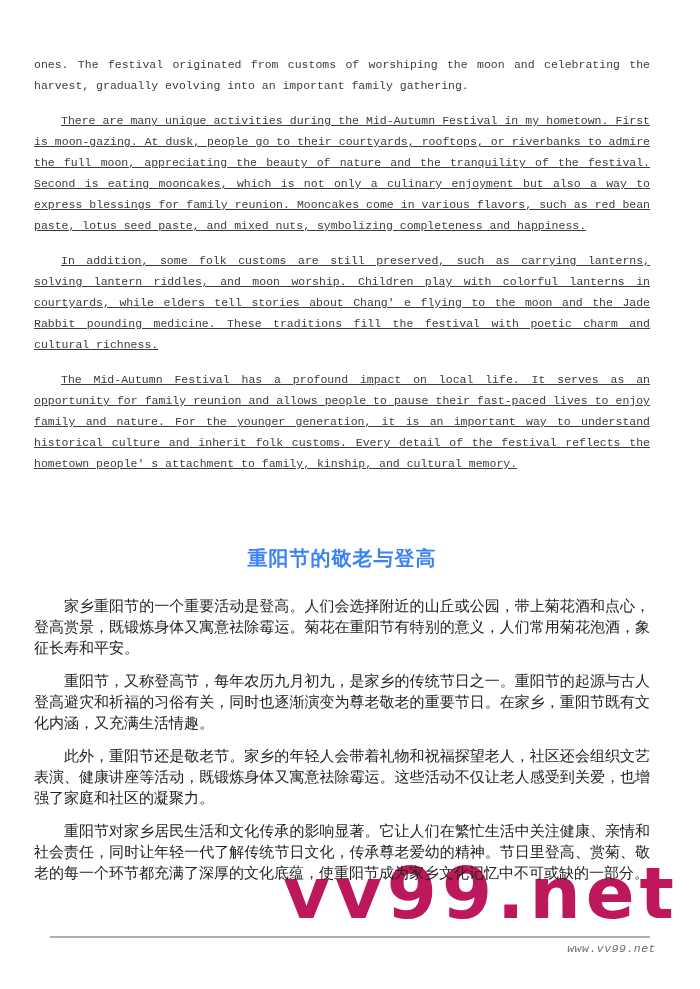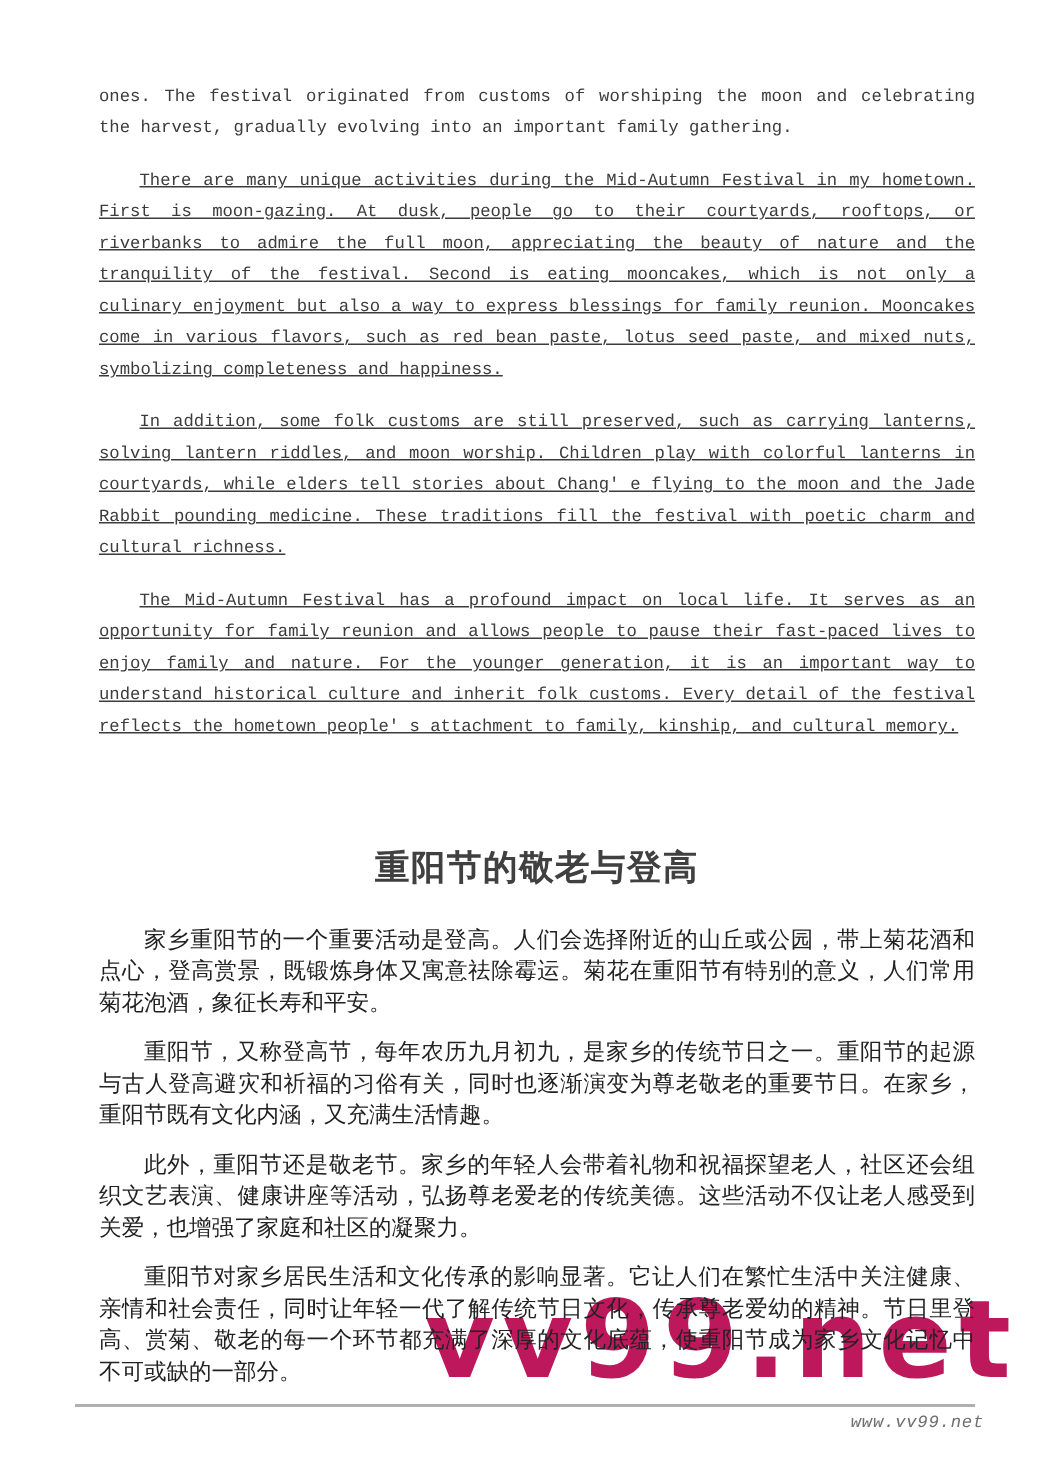--- a/index.html
+++ b/index.html
@@ -12,41 +12,41 @@
   }
   .doc-page {
     position: absolute;
     left: 0; top: 0;
     width: 700px; height: 989px;
     background: #ffffff;
   }
   .content {
     position: relative;
     z-index: 1;
-    padding: 54px 50px 0 66px;
+    padding: 54px 50px 0 34px;
     box-sizing: border-box;
   }
   
   .en-para {
     font-family: "Liberation Mono", "DejaVu Sans Mono", monospace;
     font-size: 11.5px;
     line-height: 21px;
     color: #3c3c3c;
     text-align: justify;
     margin: 0 0 14px 0;
     word-break: break-word;
   }
   .en-para.indent { text-indent: 27px; text-decoration: underline; }
   
   .cn-title {
     font-family: "Liberation Serif", serif;
     font-weight: bold;
-    font-size: 23px;
+    font-size: 20px;
     line-height: 28px;
-    color: #404040;
+    color: #3b82f6;
     text-align: center;
     margin: 70px 0 24px 0;
     letter-spacing: 1px;
   }
   
   .cn-para {
     font-family: "Liberation Serif", serif;
     font-size: 15px;
     line-height: 21px;
     color: #222222;
@@ -103,21 +103,21 @@
       <p class="en-para">ones. The festival originated from customs of worshiping the moon and celebrating the harvest, gradually evolving into an important family gathering.</p>
       <p class="en-para indent">There are many unique activities during the Mid-Autumn Festival in my hometown. First is moon-gazing. At dusk, people go to their courtyards, rooftops, or riverbanks to admire the full moon, appreciating the beauty of nature and the tranquility of the festival. Second is eating mooncakes, which is not only a culinary enjoyment but also a way to express blessings for family reunion. Mooncakes come in various flavors, such as red bean paste, lotus seed paste, and mixed nuts, symbolizing completeness and happiness.</p>
       <p class="en-para indent">In addition, some folk customs are still preserved, such as carrying lanterns, solving lantern riddles, and moon worship. Children play with colorful lanterns in courtyards, while elders tell stories about Chang' e flying to the moon and the Jade Rabbit pounding medicine. These traditions fill the festival with poetic charm and cultural richness.</p>
       <p class="en-para indent">The Mid-Autumn Festival has a profound impact on local life. It serves as an opportunity for family reunion and allows people to pause their fast-paced lives to enjoy family and nature. For the younger generation, it is an important way to understand historical culture and inherit folk customs. Every detail of the festival reflects the hometown people' s attachment to family, kinship, and cultural memory.</p>
     </div>
 
     <div>
       <h1 class="cn-title">重阳节的敬老与登高</h1>
       <p class="cn-para">家乡重阳节的一个重要活动是登高。人们会选择附近的山丘或公园，带上菊花酒和点心，登高赏景，既锻炼身体又寓意祛除霉运。菊花在重阳节有特别的意义，人们常用菊花泡酒，象征长寿和平安。</p>
       <p class="cn-para">重阳节，又称登高节，每年农历九月初九，是家乡的传统节日之一。重阳节的起源与古人登高避灾和祈福的习俗有关，同时也逐渐演变为尊老敬老的重要节日。在家乡，重阳节既有文化内涵，又充满生活情趣。</p>
-      <p class="cn-para">此外，重阳节还是敬老节。家乡的年轻人会带着礼物和祝福探望老人，社区还会组织文艺表演、健康讲座等活动，弘扬尊老爱老的传统美德。这些活动不仅让老人感受到关爱，也增强了家庭和社区的凝聚力。</p>
+      <p class="cn-para">此外，重阳节还是敬老节。家乡的年轻人会带着礼物和祝福探望老人，社区还会组织文艺表演、健康讲座等活动，既锻炼身体又寓意祛除霉运。这些活动不仅让老人感受到关爱，也增强了家庭和社区的凝聚力。</p>
       <p class="cn-para">重阳节对家乡居民生活和文化传承的影响显著。它让人们在繁忙生活中关注健康、亲情和社会责任，同时让年轻一代了解传统节日文化，传承尊老爱幼的精神。节日里登高、赏菊、敬老的每一个环节都充满了深厚的文化底蕴，使重阳节成为家乡文化记忆中不可或缺的一部分。</p>
     </div>
 
   </div>
 
   <div class="footer-rule"></div>
   <div class="footer-url">www.vv99.net</div>
 
 </div>
 

